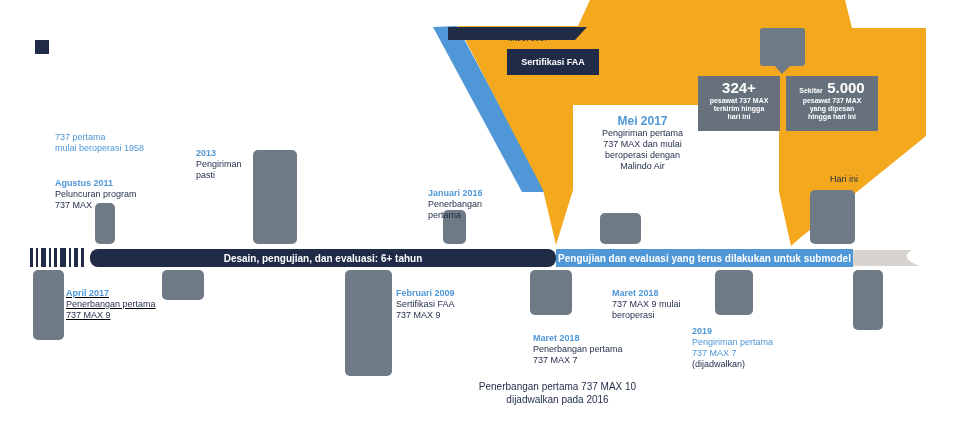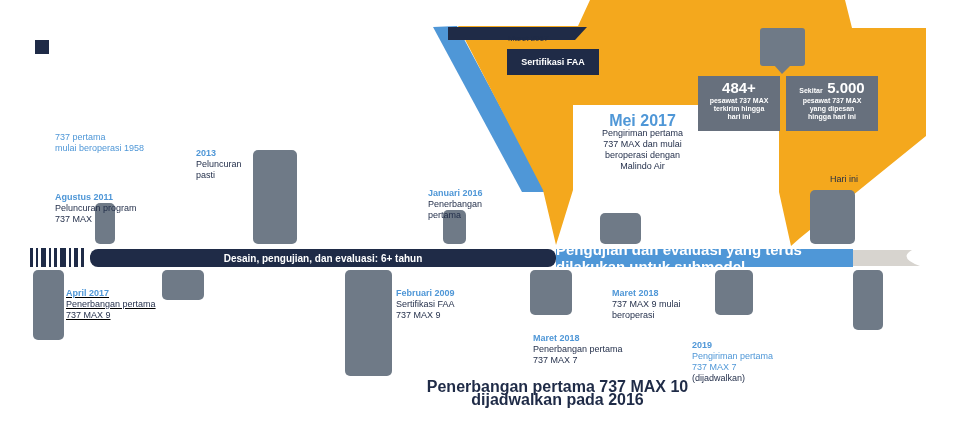--- a/index.html
+++ b/index.html
@@ -52,21 +52,21 @@
     <div class="stripe" style="left:54px;width:3px;"></div>
     <div class="stripe" style="left:60px;width:6px;"></div>
     <div class="stripe" style="left:69px;width:2px;"></div>
     <div class="stripe" style="left:74px;width:4px;"></div>
     <div class="stripe" style="left:81px;width:3px;"></div>
   </div>
 
   <div class="bar" style="left:90px;width:466px;background:#1F2B47;font-size:10px;border-radius:8px;">
     <span>Desain, pengujian, dan evaluasi: 6+ tahun</span>
   </div>
-  <div class="bar" style="left:556px;width:297px;background:#4F97D7;font-size:15px;">
+  <div class="bar" style="left:556px;width:297px;background:#4F97D7;font-size:10px;">
     <span>Pengujian dan evaluasi yang terus dilakukan untuk submodel</span>
   </div>
 
   <div class="graycol" style="left:95px;top:203px;width:20px;height:41px;"></div>
   <div class="graycol" style="left:253px;top:150px;width:44px;height:94px;"></div>
   <div class="graycol" style="left:443px;top:210px;width:23px;height:34px;"></div>
   <div class="graycol" style="left:600px;top:213px;width:41px;height:31px;"></div>
   <div class="graycol" style="left:810px;top:190px;width:45px;height:54px;"></div>
 
   <div class="graycol" style="left:33px;top:270px;width:31px;height:70px;"></div>
@@ -76,54 +76,54 @@
   <div class="graycol" style="left:715px;top:270px;width:38px;height:45px;"></div>
   <div class="graycol" style="left:853px;top:270px;width:30px;height:60px;"></div>
 
   <div class="abs bold navy" style="left:508px;top:34px;font-size:8px;">Maret 2017</div>
   <div class="abs center" style="left:507px;top:49px;width:92px;height:26px;background:#1F2B47;color:#fff;
               font-size:9px;font-weight:bold;line-height:26px;">
     <span>Sertifikasi FAA</span>
   </div>
 
   <div class="statbox" style="left:698px;top:76px;width:82px;height:52px;">
-    <span class="big">484+</span>
+    <span class="big">324+</span>
     <span class="small" style="display:block;">pesawat 737 MAX</span>
     <span class="small" style="display:block;">terkirim hingga</span>
     <span class="small" style="display:block;">hari ini</span>
   </div>
   <div class="statbox" style="left:786px;top:76px;width:92px;height:52px;">
     <span class="small" style="display:inline;">Sekitar</span>
     <span class="big" style="display:inline;">5.000</span>
     <span class="small" style="display:block;">pesawat 737 MAX</span>
     <span class="small" style="display:block;">yang dipesan</span>
     <span class="small" style="display:block;">hingga hari ini</span>
   </div>
 
   <div class="callout txt" style="left:55px;top:132px;width:140px;">
     <span class="bline">737 pertama</span>
     <span class="bline">mulai beroperasi 1958</span>
   </div>
-  <div class="callout txt" style="left:55px;top:192px;width:130px;">
+  <div class="callout txt" style="left:55px;top:178px;width:130px;">
     <span class="date">Agustus 2011</span>
     <span class="line">Peluncuran program</span>
     <span class="line">737 MAX</span>
   </div>
   <div class="callout txt" style="left:196px;top:148px;width:70px;">
     <span class="date">2013</span>
-    <span class="line">Peluncuran</span>
+    <span class="line">Pengiriman</span>
     <span class="line">pasti</span>
   </div>
   <div class="callout txt" style="left:416px;top:188px;width:110px;margin-left:12px;">
     <span class="date">Januari 2016</span>
     <span class="line">Penerbangan</span>
     <span class="line">pertama</span>
   </div>
   <div class="callout txt center" style="left:575px;top:114px;width:135px;">
-    <span class="date" style="font-size:16px;line-height:14px;">Mei 2017</span>
+    <span class="date" style="font-size:12px;line-height:14px;">Mei 2017</span>
     <span class="line">Pengiriman pertama</span>
     <span class="line">737 MAX dan mulai</span>
     <span class="line">beroperasi dengan</span>
     <span class="line">Malindo Air</span>
   </div>
   <div class="callout txt bold" style="left:814px;top:174px;width:60px;">
     <span class="line">Hari ini</span>
   </div>
 
   <div class="callout txt" style="left:66px;top:288px;width:150px;text-decoration:underline;">
@@ -139,25 +139,25 @@
   <div class="callout txt" style="left:612px;top:288px;width:110px;">
     <span class="date">Maret 2018</span>
     <span class="line">737 MAX 9 mulai</span>
     <span class="line">beroperasi</span>
   </div>
   <div class="callout txt" style="left:533px;top:333px;width:110px;">
     <span class="date">Maret 2018</span>
     <span class="line">Penerbangan pertama</span>
     <span class="line">737 MAX 7</span>
   </div>
-  <div class="callout txt" style="left:692px;top:326px;width:125px;margin-top:14px;">
+  <div class="callout txt" style="left:692px;top:326px;width:125px;">
     <span class="date">2019</span>
     <span class="bline">Pengiriman pertama</span>
     <span class="bline">737 MAX 7</span>
     <span class="line">(dijadwalkan)</span>
   </div>
 
-  <div class="abs navy center" style="left:400px;top:380px;width:315px;font-size:16px;line-height:13px;font-weight:bold;">
+  <div class="abs navy center" style="left:400px;top:380px;width:315px;font-size:10px;line-height:13px;font-weight:normal;">
     <span style="display:block;">Penerbangan pertama 737 MAX 10</span>
     <span style="display:block;">dijadwalkan pada 2016</span>
   </div>
 
 </div>
 
 </body></html>

